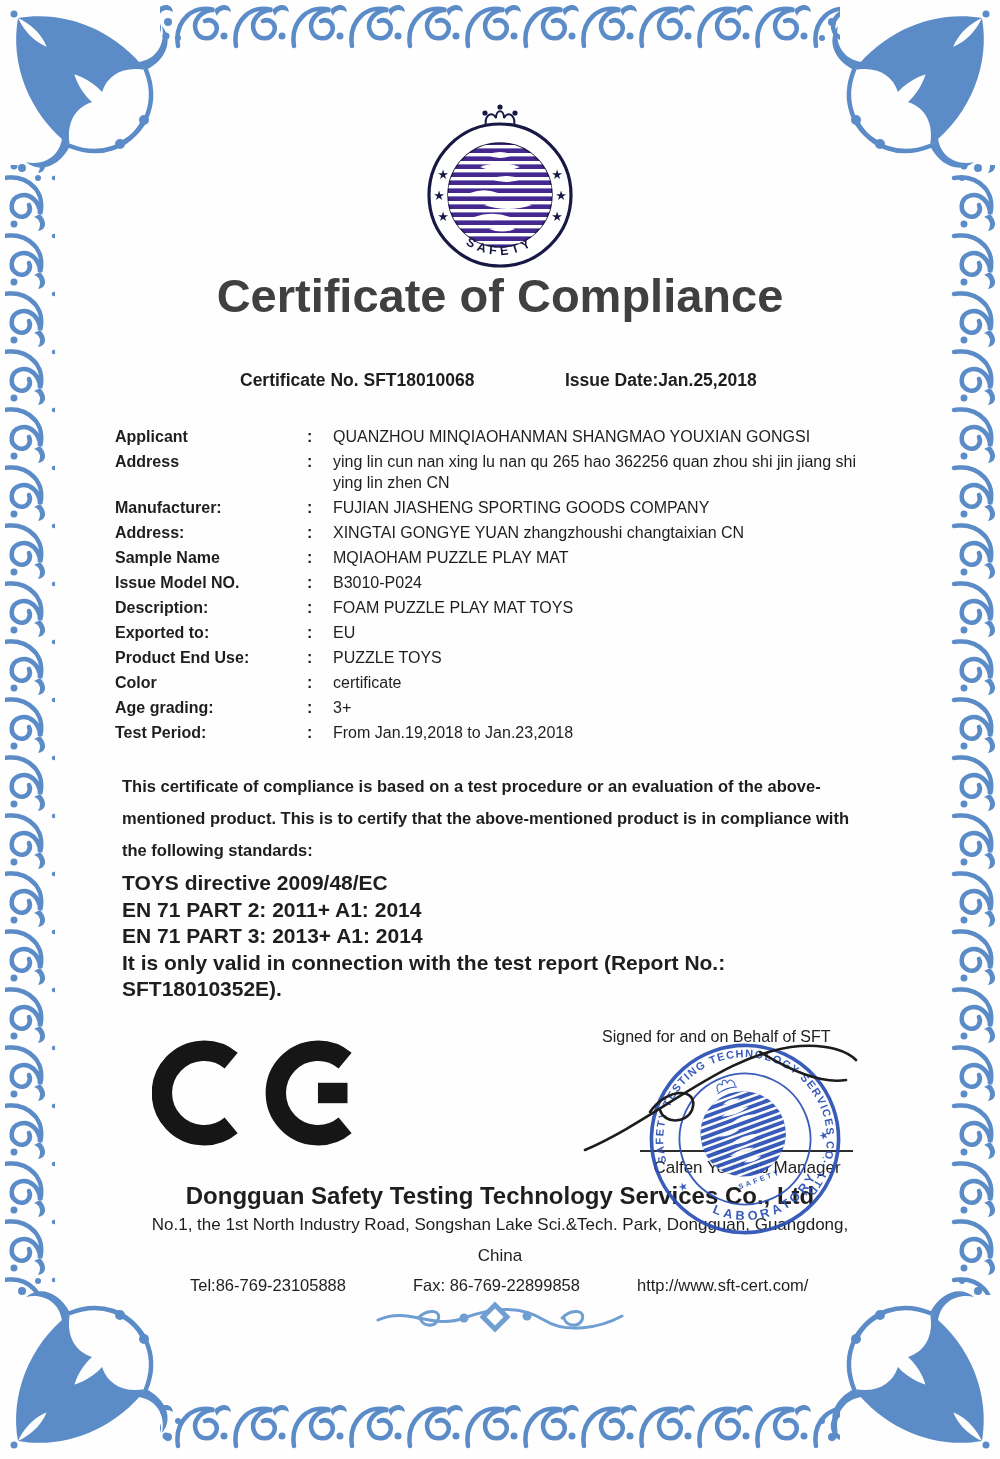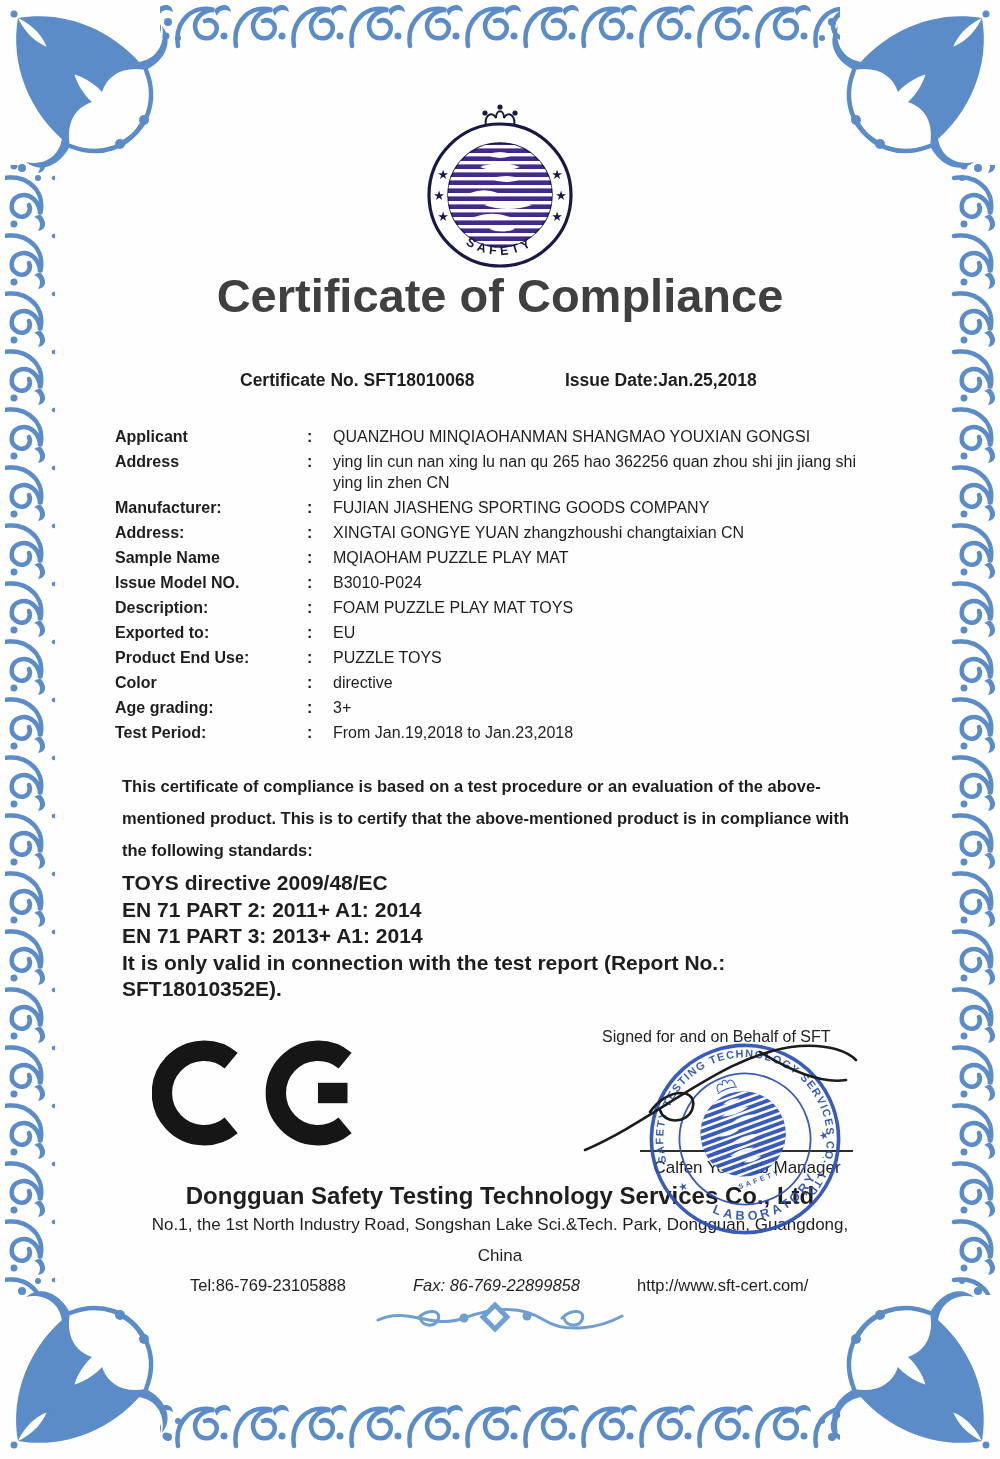--- a/index.html
+++ b/index.html
@@ -41,21 +41,21 @@
   .sig-svg  { position:absolute; left:560px; top:1018px; width:320px; height:160px; z-index:6; }
 
   .sig-line { position:absolute; left:640px; top:1150px; width:213px; border-top:2px solid #2e2e2e; z-index:4; }
   .signer  { position:absolute; left:612px; top:1158px; width:270px; text-align:center; font-size:17px; z-index:4; }
 
   .footer { position:absolute; left:0; top:0; width:100%; z-index:3; }
   .company   { position:absolute; left:0; top:1182px; width:100%; text-align:center; font-size:24px; font-weight:bold; }
   .addr1     { position:absolute; left:0; top:1215px; width:100%; text-align:center; font-size:17px; }
   .addr2     { position:absolute; left:0; top:1246px; width:100%; text-align:center; font-size:17px; }
   .tel  { position:absolute; left:190px; top:1276px; font-size:16.5px; }
-  .fax  { position:absolute; left:413px; top:1276px; font-size:16.5px;font-style:italic; }
+  .fax  { position:absolute; left:413px; top:1276px; font-size:16.5px; }
   .web  { position:absolute; left:637px; top:1276px; font-size:16.5px; }
 
   .divider-svg { position:absolute; left:372px; top:1296px; width:256px; height:42px; z-index:2; }
 </style>
 </head>
 <body>
 
 <div class="page">
 
   <svg class="border-layer" viewBox="0 0 1000 1459" xmlns="http://www.w3.org/2000/svg">
@@ -198,21 +198,21 @@
         <span class="f-value">EU</span>
       </div>
       <div class="field-row">
         <span class="f-label">Product End Use:</span>
         <span class="f-colon">:</span>
         <span class="f-value">PUZZLE TOYS</span>
       </div>
       <div class="field-row">
         <span class="f-label">Color</span>
         <span class="f-colon">:</span>
-        <span class="f-value">directive</span>
+        <span class="f-value">certificate</span>
       </div>
       <div class="field-row">
         <span class="f-label">Age grading:</span>
         <span class="f-colon">:</span>
         <span class="f-value">3+</span>
       </div>
       <div class="field-row">
         <span class="f-label">Test Period:</span>
         <span class="f-colon">:</span>
         <span class="f-value">From Jan.19,2018 to Jan.23,2018</span>

